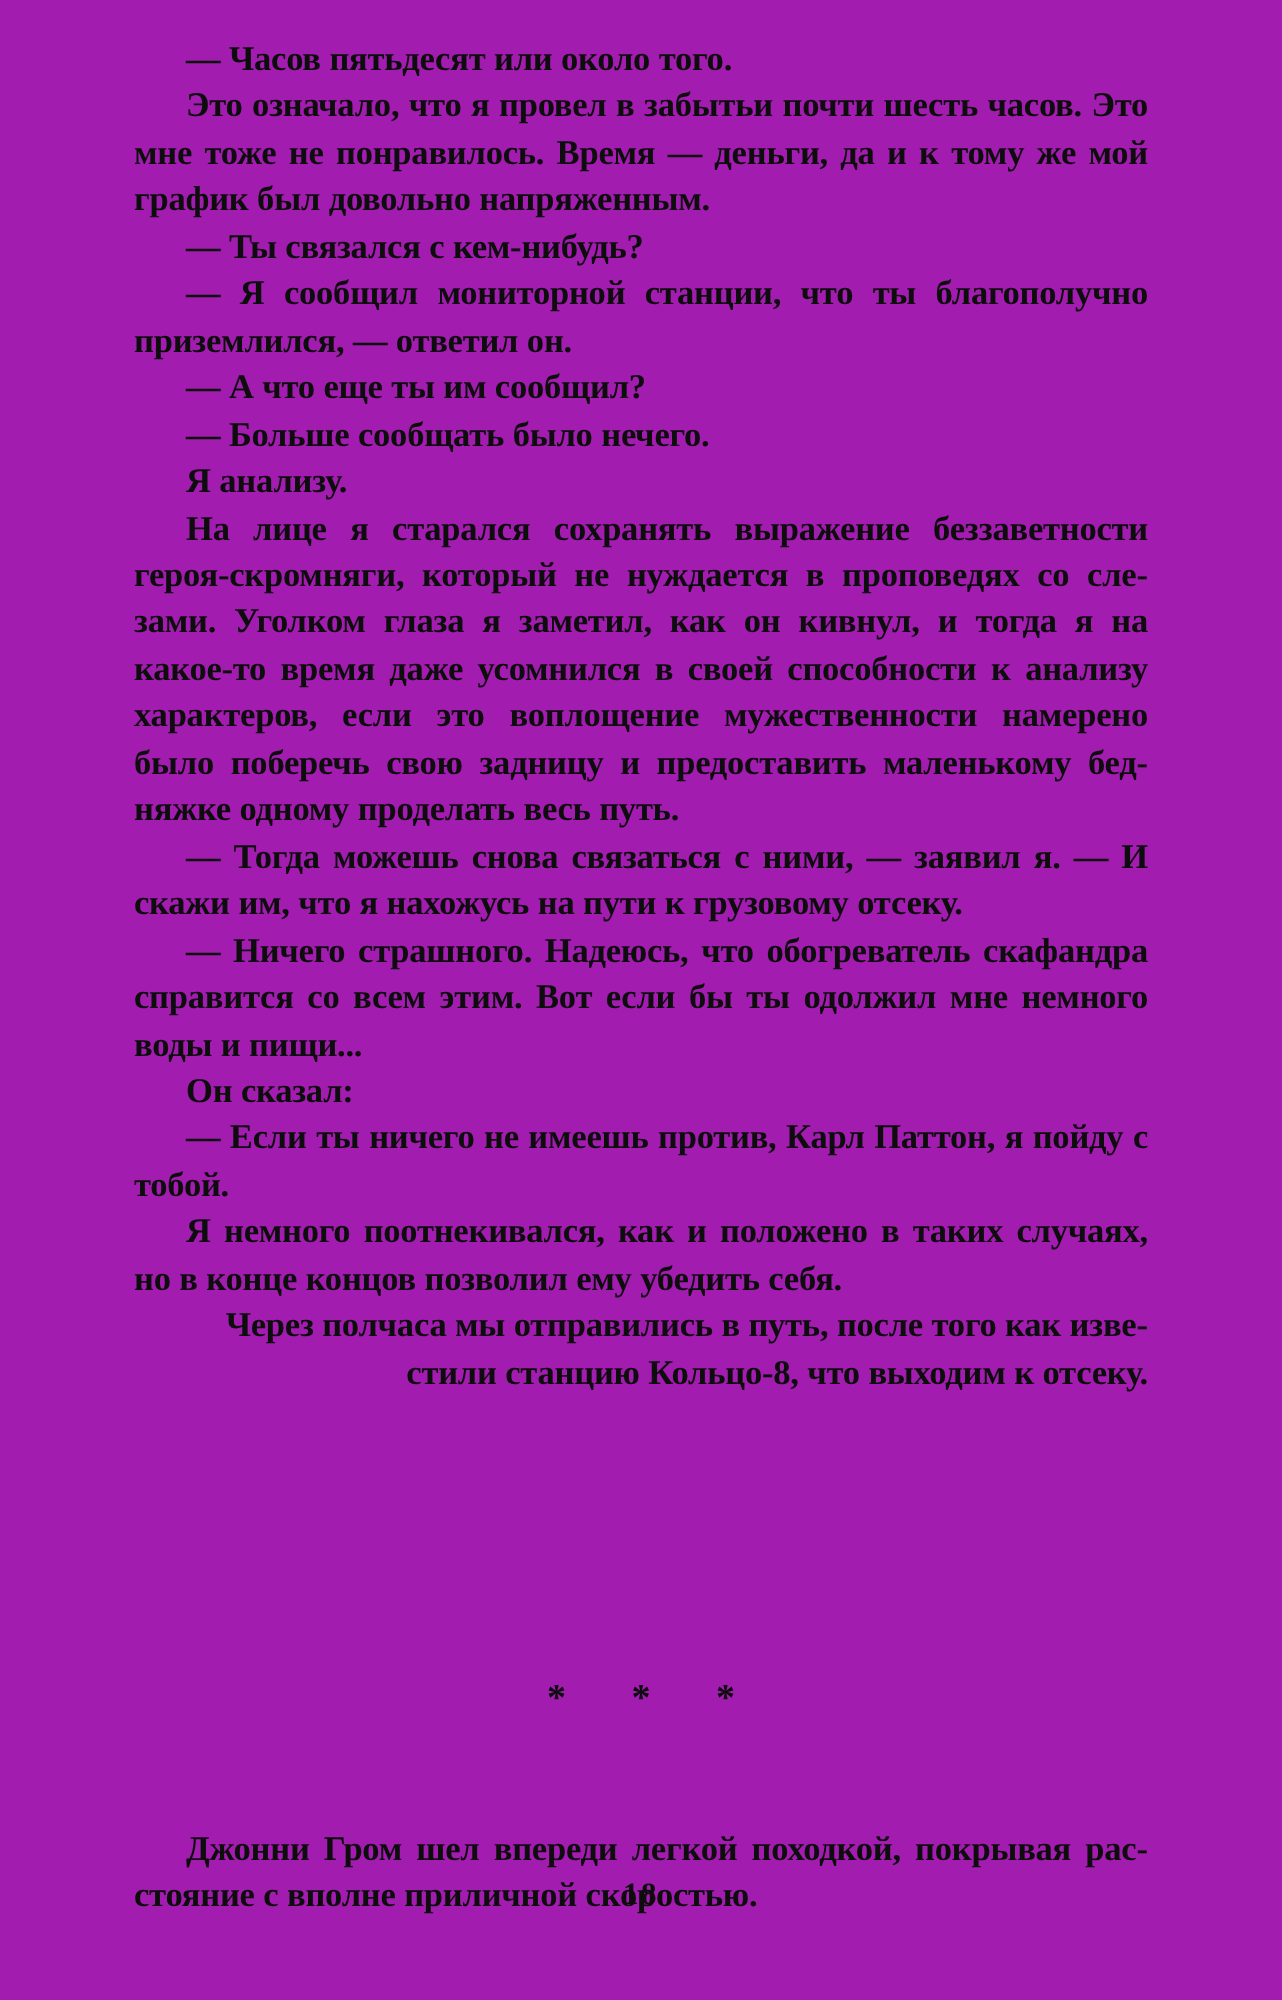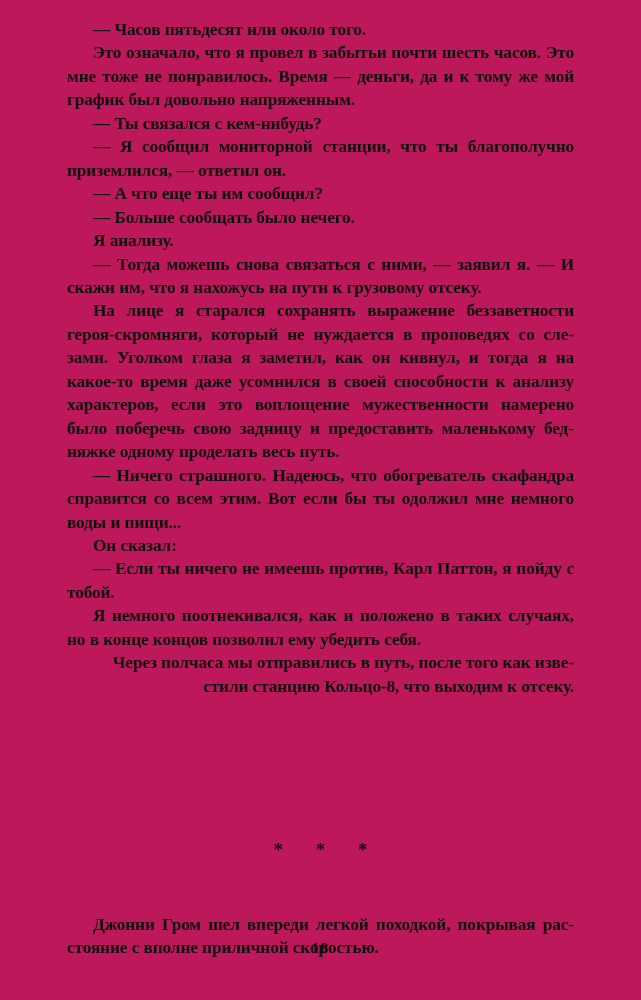--- a/index.html
+++ b/index.html
@@ -17,21 +17,21 @@
     color: #0d0d0d;
     -webkit-font-smoothing: none;
   }
 
   .page {
     position: absolute;
     left: 0;
     top: 0;
     width: 641px;
     height: 1000px;
-    background: #be185d;
+    background: #a21caf;
   }
 
   .text-block {
     position: absolute;
     left: 67px;
     top: 18px;
     width: 507px;
   }
 
   p.para {
@@ -101,22 +101,22 @@
 <div class="page">
 
   <div class="text-block">
     <p class="para shortline">— Часов пятьдесят или около того.</p>
     <p class="para">Это означало, что я провел в забытьи почти шесть часов. Это мне тоже не понравилось. Время — деньги, да и к тому же мой график был довольно напряженным.</p>
     <p class="para shortline">— Ты связался с кем-нибудь?</p>
     <p class="para">— Я сообщил мониторной станции, что ты благополучно приземлился, — ответил он.</p>
     <p class="para shortline">— А что еще ты им сообщил?</p>
     <p class="para shortline">— Больше сообщать было нечего.</p>
     <p class="para shortline">Я анализу.</p>
+    <p class="para">На лице я старался сохранять выражение беззаветности героя-скромняги, который не нуждается в проповедях со сле­зами. Уголком глаза я заметил, как он кивнул, и тогда я на какое-то время даже усомнился в своей способности к анализу характеров, если это воплощение мужественности намерено было поберечь свою задницу и предоставить маленькому бед­няжке одному проделать весь путь.</p>
     <p class="para">— Тогда можешь снова связаться с ними, — заявил я. — И скажи им, что я нахожусь на пути к грузовому отсеку.</p>
-    <p class="para">На лице я старался сохранять выражение беззаветности героя-скромняги, который не нуждается в проповедях со сле­зами. Уголком глаза я заметил, как он кивнул, и тогда я на какое-то время даже усомнился в своей способности к анализу характеров, если это воплощение мужественности намерено было поберечь свою задницу и предоставить маленькому бед­няжке одному проделать весь путь.</p>
     <p class="para">— Ничего страшного. Надеюсь, что обогреватель скафандра справится со всем этим. Вот если бы ты одолжил мне немного воды и пищи...</p>
     <p class="para shortline">Он сказал:</p>
     <p class="para">— Если ты ничего не имеешь против, Карл Паттон, я пойду с тобой.</p>
     <p class="para">Я немного поотнекивался, как и положено в таких случаях, но в конце концов позволил ему убедить себя.</p>
     <p class="para">Через полчаса мы отправились в путь, после того как изве­стили станцию Кольцо-8, что выходим к отсеку.</p>
   </div>
 
   <div class="divider">* * *</div>
 
   <div class="tail-block">

